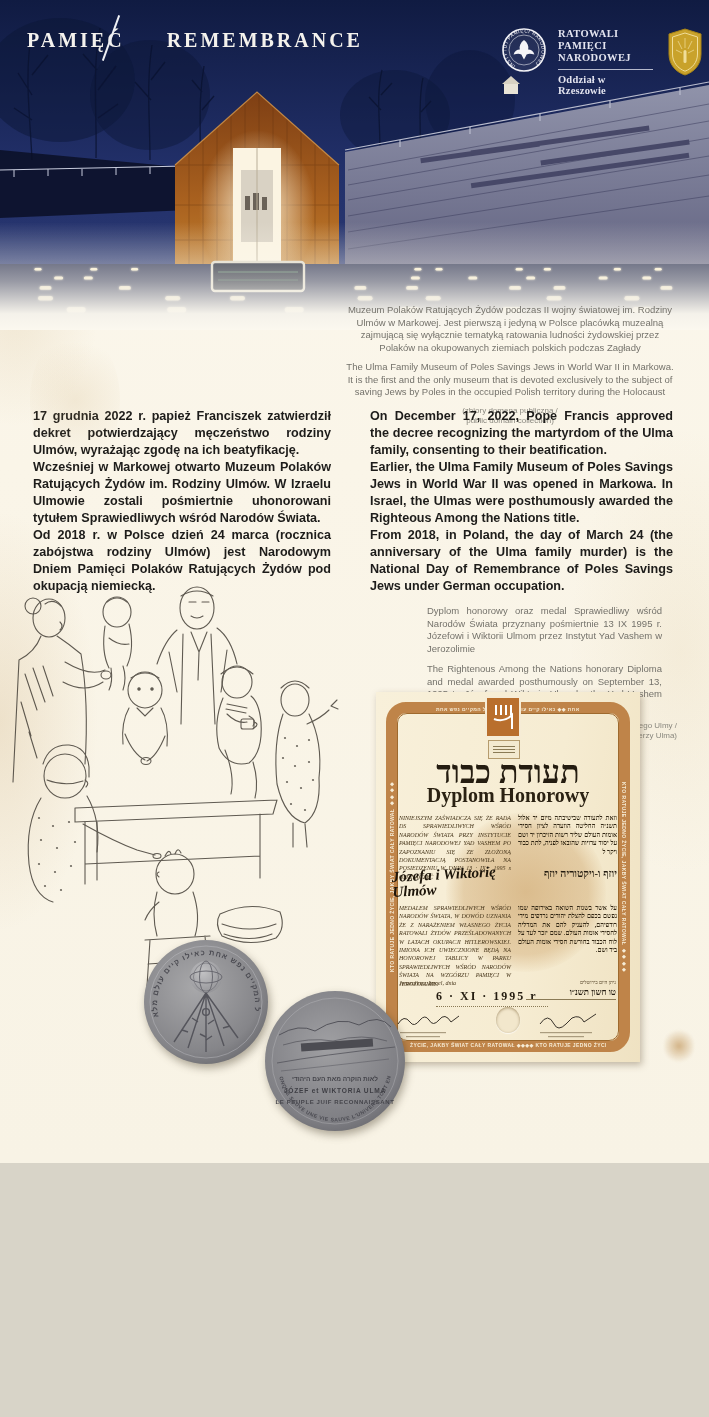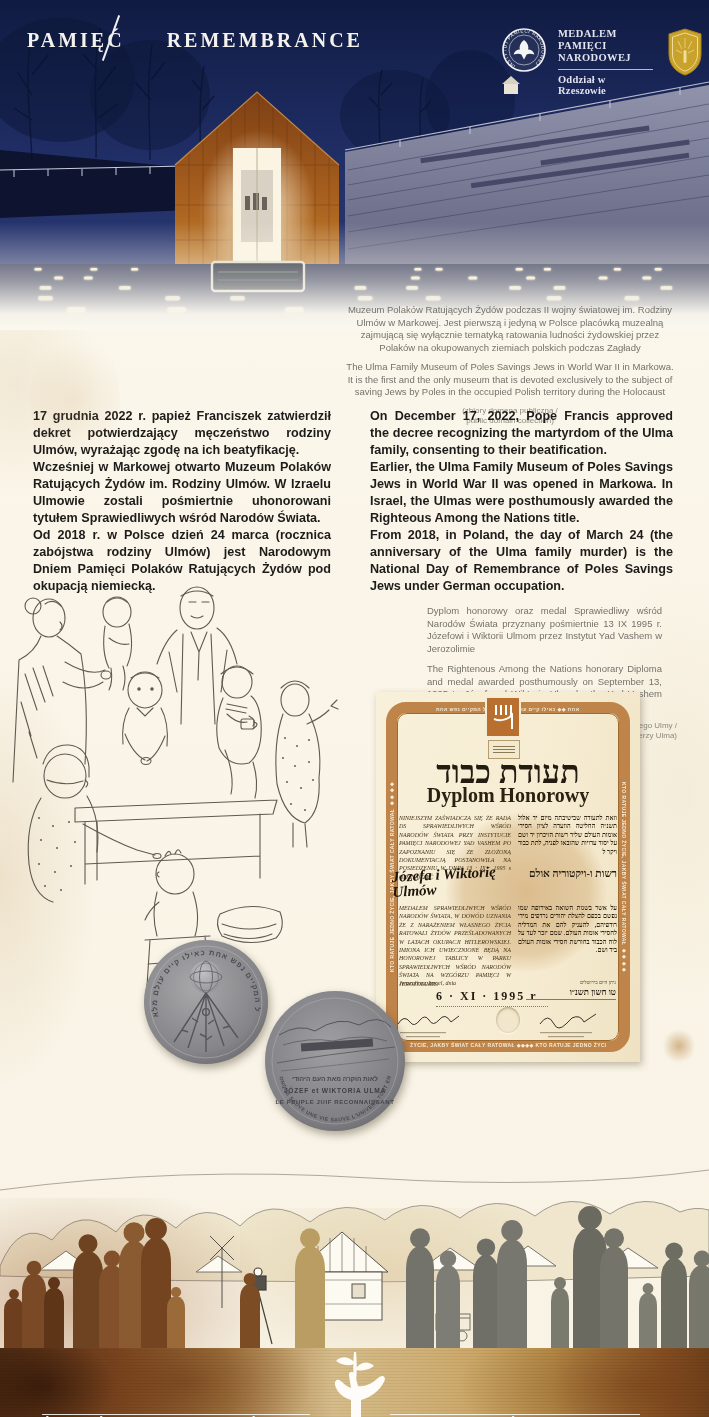--- a/index.html
+++ b/index.html
@@ -1,16 +1,16 @@
 <!DOCTYPE html>
 <html><head>
 <meta charset="utf-8">
 <style>
   html,body{margin:0;padding:0;background:#d8d4c8;}
-  .page{position:relative;width:709px;height:1417px;margin:0 auto;overflow:hidden;
+  .page{position:relative;width:709px;height:1163px;margin:0 auto;overflow:hidden;
     background:
       radial-gradient(140px 300px at 0% 62%, rgba(190,150,90,.20), transparent 70%),
       radial-gradient(120px 160px at 2% 27%, rgba(196,160,100,.16), transparent 70%),
       radial-gradient(160px 320px at 96% 56%, rgba(205,175,115,.12), transparent 70%),
       linear-gradient(180deg,#fbf8ef 0%,#faf5e8 40%,#f8f3e5 100%);
     font-family:"Liberation Sans",sans-serif;}
   .abs{position:absolute;}
   
   .photo{position:absolute;left:0;top:0;width:709px;height:330px;}
   .hdr-title{position:absolute;top:29px;left:27px;color:#f4f2ed;font-family:"Liberation Serif",serif;
@@ -296,21 +296,21 @@
       <svg width="44" height="44" viewBox="0 0 44 44">
         <defs>
             <path id="sealArc" d="M22,39.5 A17.5,17.5 0 1 1 22.02,39.5"></path>
           </defs>
         <circle cx="22" cy="22" r="21" fill="rgba(255,255,255,.07)" stroke="#f2f2f6" stroke-width="1.6"></circle>
         <circle cx="22" cy="22" r="15" fill="none" stroke="#f2f2f6" stroke-width=".7" opacity=".8"></circle>
         <text font-size="4.6" fill="#f2f2f6" letter-spacing=".6"><textPath href="#sealArc" startOffset="8%">INSTYTUT PAMIĘCI NARODOWEJ</textPath></text>
         <path fill="#f5f5f8" d="M22 12 C18.5 14.5 17 18 17.8 21.5 C14.8 21.5 12.6 23.4 11.6 26.4 C15.4 25.4 17.4 25.4 19.4 26.4 C20.2 28.4 21 29.5 22 31.5 C23 29.5 23.8 28.4 24.6 26.4 C26.6 25.4 28.6 25.4 32.4 26.4 C31.4 23.4 29.2 21.5 26.2 21.5 C27 18 25.5 14.5 22 12 Z"></path>
       </svg>
       <div class="org-text">
-        <div class="l1">MEDALEM PAMIĘCI</div>
+        <div class="l1">RATOWALI PAMIĘCI</div>
         <div class="l1">NARODOWEJ</div>
         <hr>
         <div class="l2">Oddział w Rzeszowie</div>
       </div>
       <svg width="36" height="48" viewBox="0 0 36 48" style="margin-left:14px">
         <path d="M18 1 L34 6 L34 26 C34 37 27 44 18 47 C9 44 2 37 2 26 L2 6 Z" fill="#c9a22b" stroke="#a88417" stroke-width="1"></path>
         <path d="M18 5 L30.5 9 L30.5 26 C30.5 34.5 25 40.5 18 43.2 C11 40.5 5.5 34.5 5.5 26 L5.5 9 Z" fill="none" stroke="#f0dd9a" stroke-width="1"></path>
         <g stroke="#f0dd9a" stroke-width=".8" opacity=".9">
           <line x1="18" y1="10" x2="18" y2="20"></line>
             <line x1="11" y1="13" x2="15" y2="21"></line>
@@ -469,21 +469,21 @@
         <i></i>
       </div>
 
     <div class="dip-title-he">תעודת כבוד</div>
     <div class="dip-title-pl">Dyplom Honorowy</div>
 
     <div class="dip-col dip-col-pl c1">NINIEJSZYM ZAŚWIADCZA SIĘ ŻE RADA DS SPRAWIEDLIWYCH WŚRÓD NARODÓW ŚWIATA PRZY INSTYTUCIE PAMIĘCI NARODOWEJ YAD VASHEM PO ZAPOZNANIU SIĘ ZE ZŁOŻONĄ DOKUMENTACJĄ POSTANOWIŁA NA POSIEDZENIU W DNIU 13 · IX · 1995 r ODZNACZYĆ</div>
     <div class="dip-col dip-col-he c2">וזאת לתעודה שבישיבתה מיום יד אלול תשנ״ה החליטה הוועדה לציון חסידי אומות העולם שליד רשות הזיכרון יד ושם על יסוד עדויות שהובאו לפניה, לתת כבוד ויקר ל</div>
 
     <div class="dip-names-pl">Józefa i Wiktorię Ulmów</div>
-    <div class="dip-names-he">רשות ו-ויקטוריה אולם</div>
+    <div class="dip-names-he">יוזף ו-ויקטוריה יוזף</div>
 
     <div class="dip-col dip-col-pl c3">MEDALEM SPRAWIEDLIWYCH WŚRÓD NARODÓW ŚWIATA, W DOWÓD UZNANIA ŻE Z NARAŻENIEM WŁASNEGO ŻYCIA RATOWALI ŻYDÓW PRZEŚLADOWANYCH W LATACH OKUPACJI HITLEROWSKIEJ. IMIONA ICH UWIECZNIONE BĘDĄ NA HONOROWEJ TABLICY W PARKU SPRAWIEDLIWYCH WŚRÓD NARODÓW ŚWIATA NA WZGÓRZU PAMIĘCI W JEROZOLIMIE.</div>
     <div class="dip-col dip-col-he c4">על אשר בשנות השואה באירופה שמו נפשם בכפם להצלת יהודים נרדפים מידי רודפיהם, להעניק להם את המדליה לחסידי אומות העולם. שמם יזכר לעד על לוח הכבוד בחורשת חסידי אומות העולם ביד ושם.</div>
 
     <div class="dip-place">Jerozolima, Izrael, dnia</div>
     <div class="dip-date">6 · XI · 1995 r</div>
     <div class="dip-he-issue">ניתן היום בירושלים</div>
     <div class="dip-he-date">טו חשון תשנ״ו</div>
 
     <svg class="sig sig-l" viewBox="0 0 70 34">

